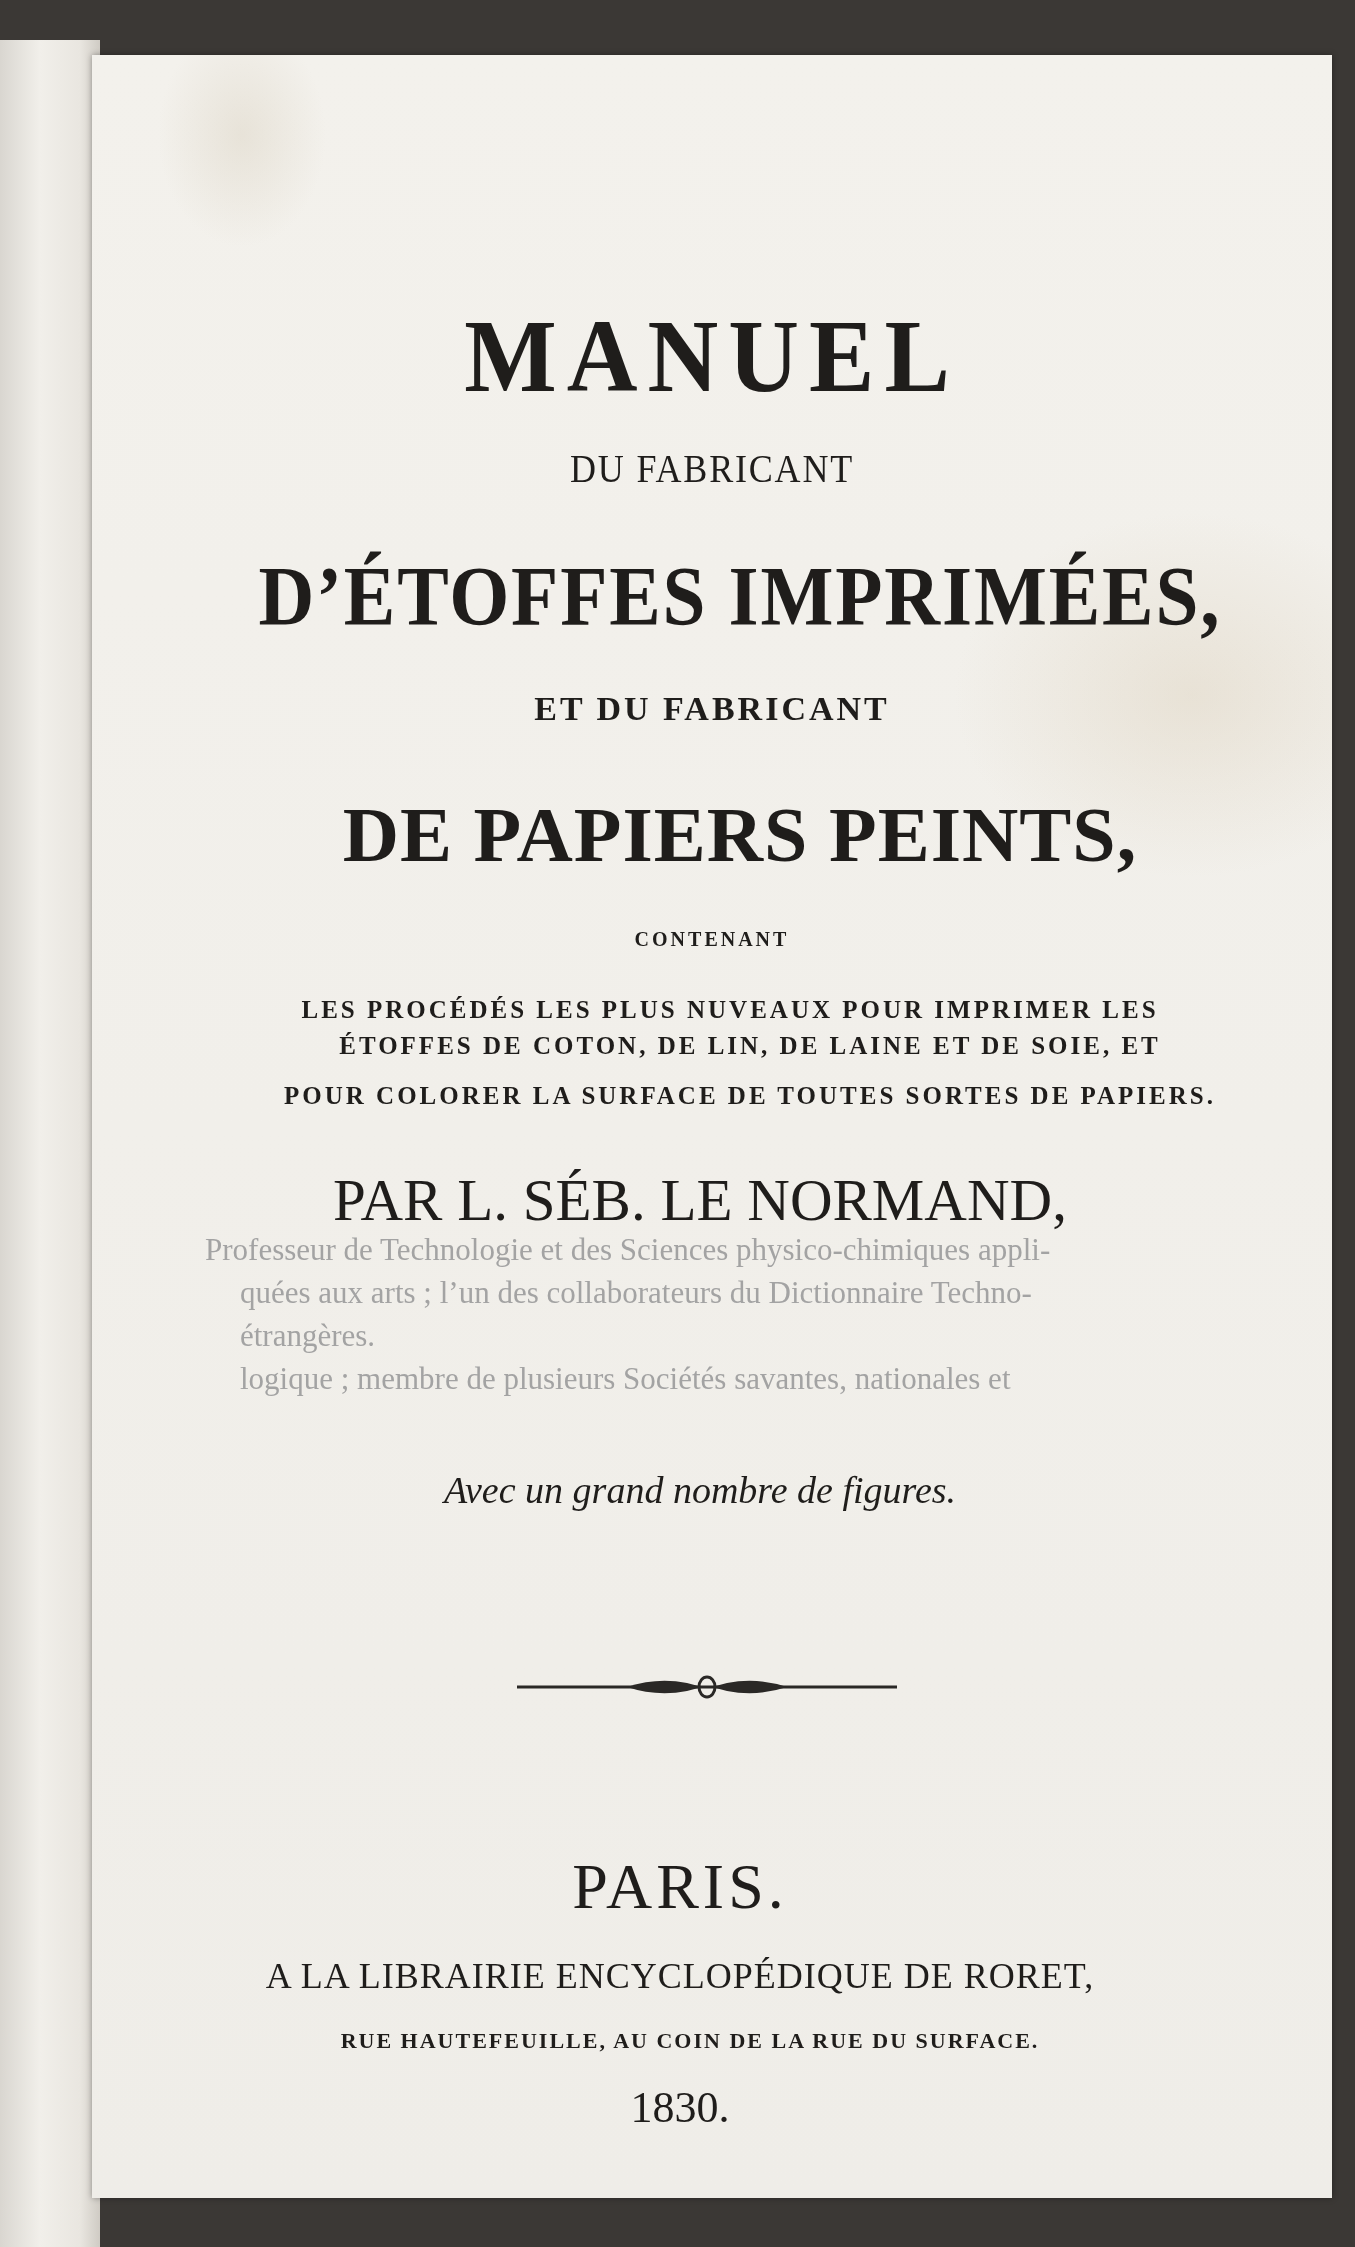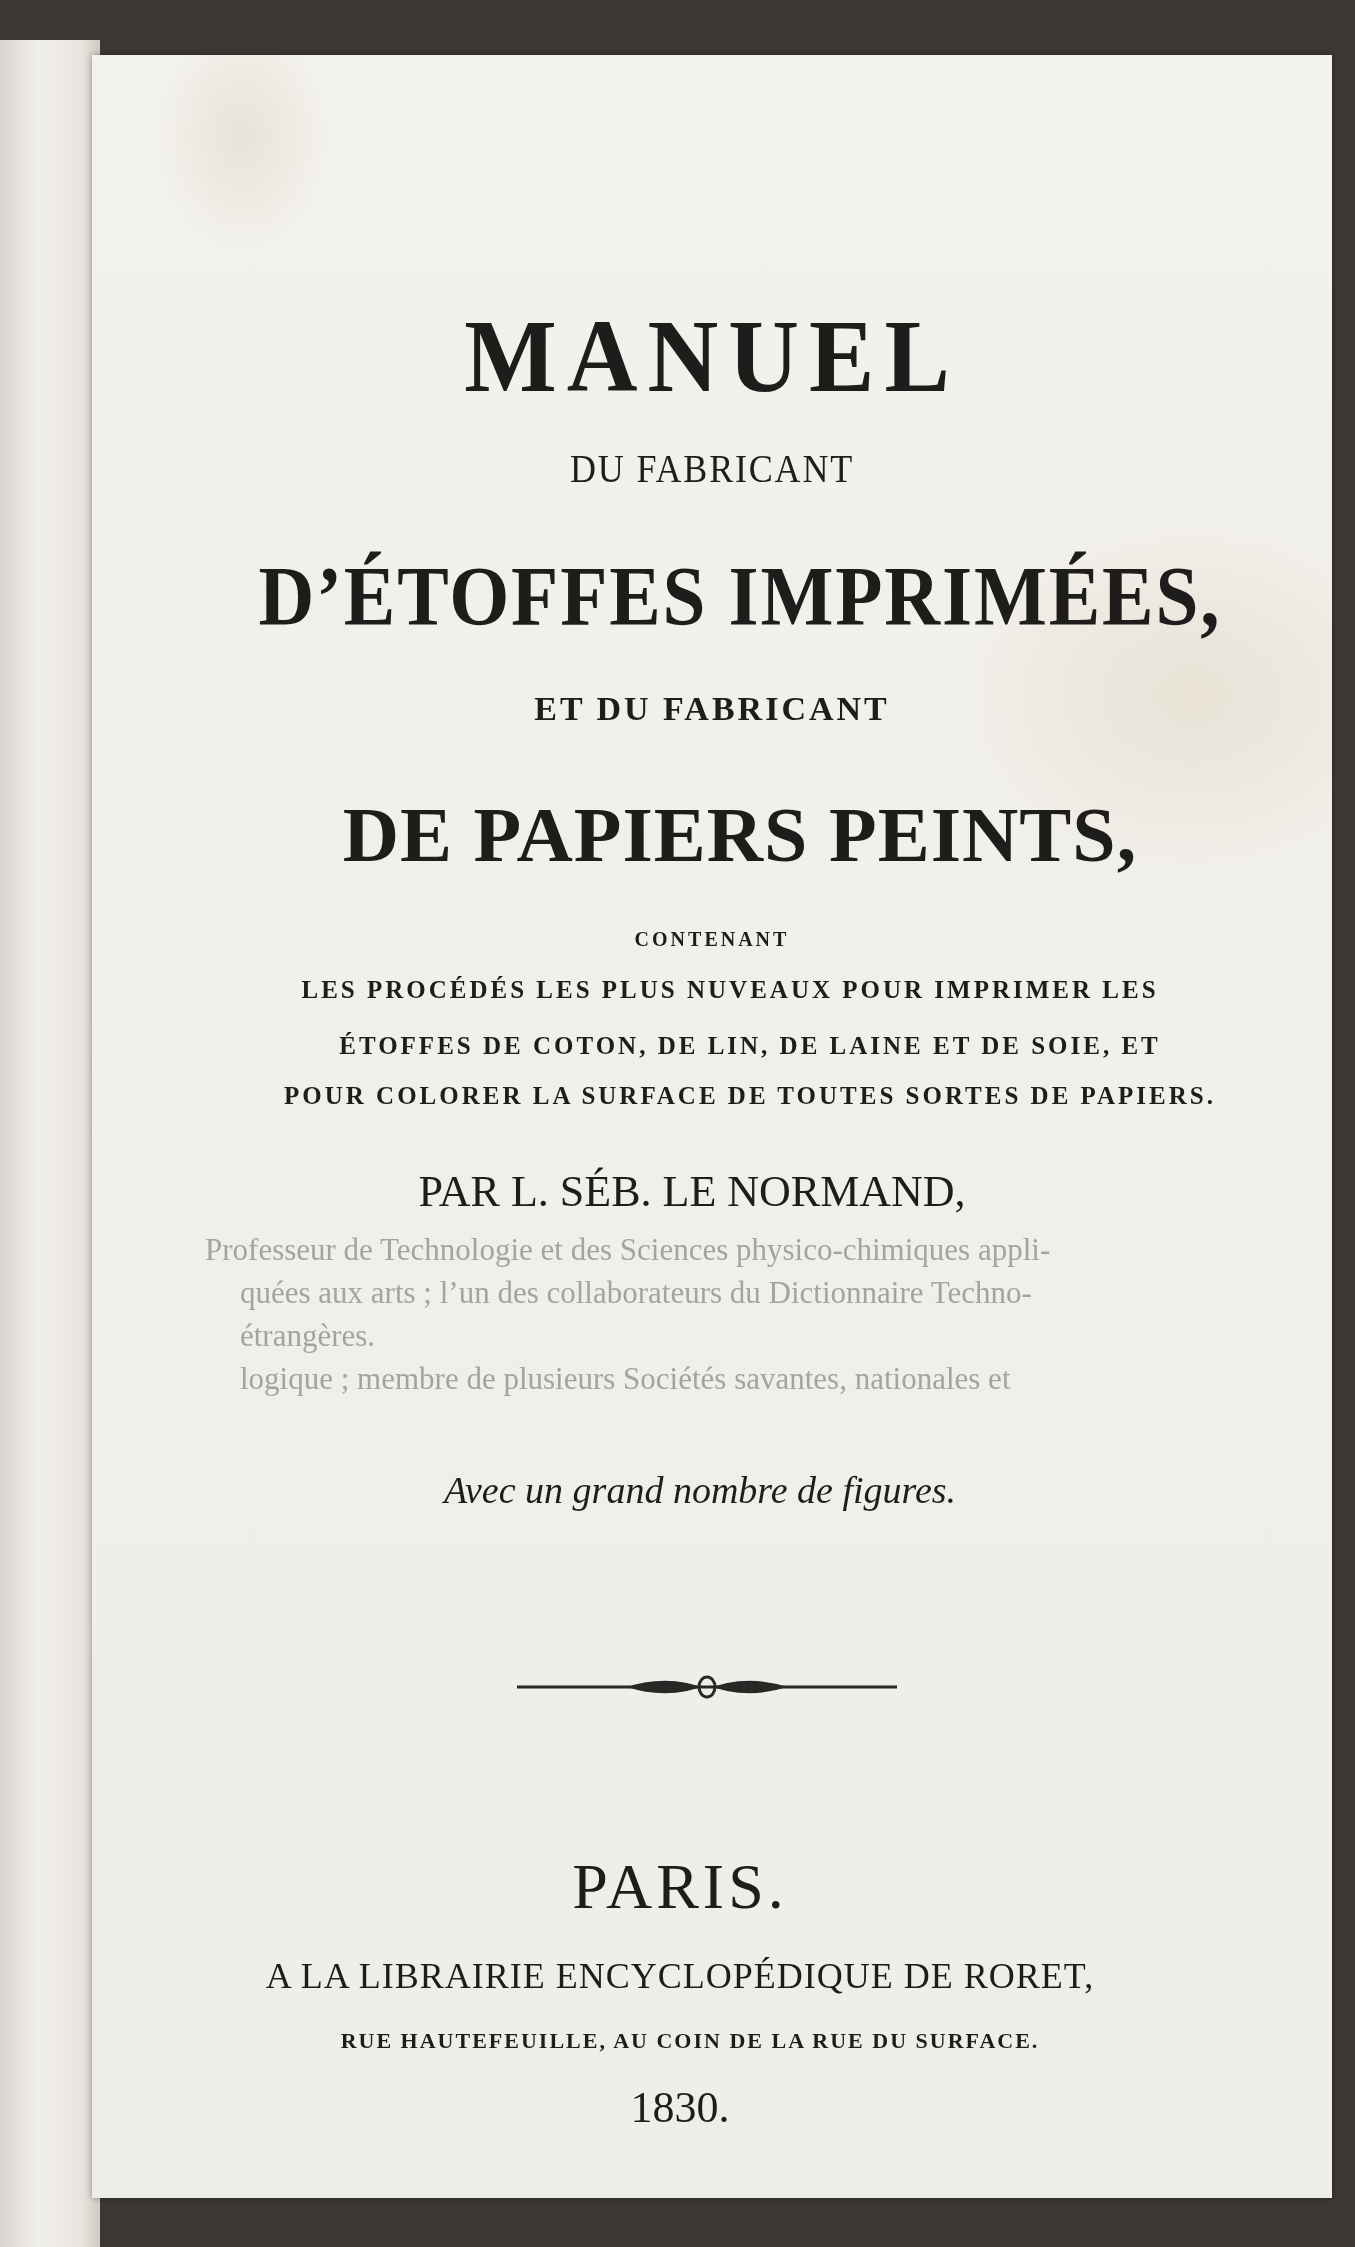--- a/index.html
+++ b/index.html
@@ -25,24 +25,24 @@
     position: absolute; left: 92px; width: 1240px; text-align: center;
     color: #1f1d1b; white-space: nowrap;
   }
   .t-manuel { top: 300px; font-size: 98px; font-weight: bold; letter-spacing: 10px; transform: scaleY(1.05); }
   .t-du1 { top: 445px; font-size: 40px; letter-spacing: 2px; transform: scaleX(0.9); }
   .t-etoffes { top: 548px; font-size: 84px; font-weight: bold; letter-spacing: 2px; transform: scaleX(0.92); left: 120px; }
   .t-du2 { top: 690px; font-size: 34px; letter-spacing: 3px; font-weight: bold; }
   .t-papiers { top: 790px; font-size: 78px; font-weight: 900; letter-spacing: 1px; left: 120px; }
   .t-contenant { top: 928px; font-size: 20px; letter-spacing: 3px; font-weight: bold; }
   .t-proc { font-size: 25px; font-weight: bold; letter-spacing: 3px; }
-  .t-proc1 { top: 976px; left: 110px; }
+  .t-proc1 { top: 996px; left: 110px; }
   .t-proc2 { top: 1032px; left: 130px; }
   .t-proc3 { top: 1082px; left: 130px; }
-  .t-par { top: 1166px; font-size: 44px; left: 72px; }
+  .t-par { top: 1166px; font-size: 59px; left: 80px; }
   .para {
     position: absolute; left: 205px; width: 1030px; top: 1228px;
     font-size: 31px; line-height: 43px; color: #a3a3a3; text-align: justify;
     text-indent: 0;
   }
   .para span { display: block; }
   .para .indent { padding-left: 35px; }
   .t-avec { top: 1458px; font-size: 38px; font-style: italic; left: 80px; margin-top: 10px; }
   .ornament { position: absolute; left: 517px; top: 1672px; width: 380px; height: 30px; }
   .t-paris { top: 1850px; font-size: 64px; letter-spacing: 4px; left: 60px; }

